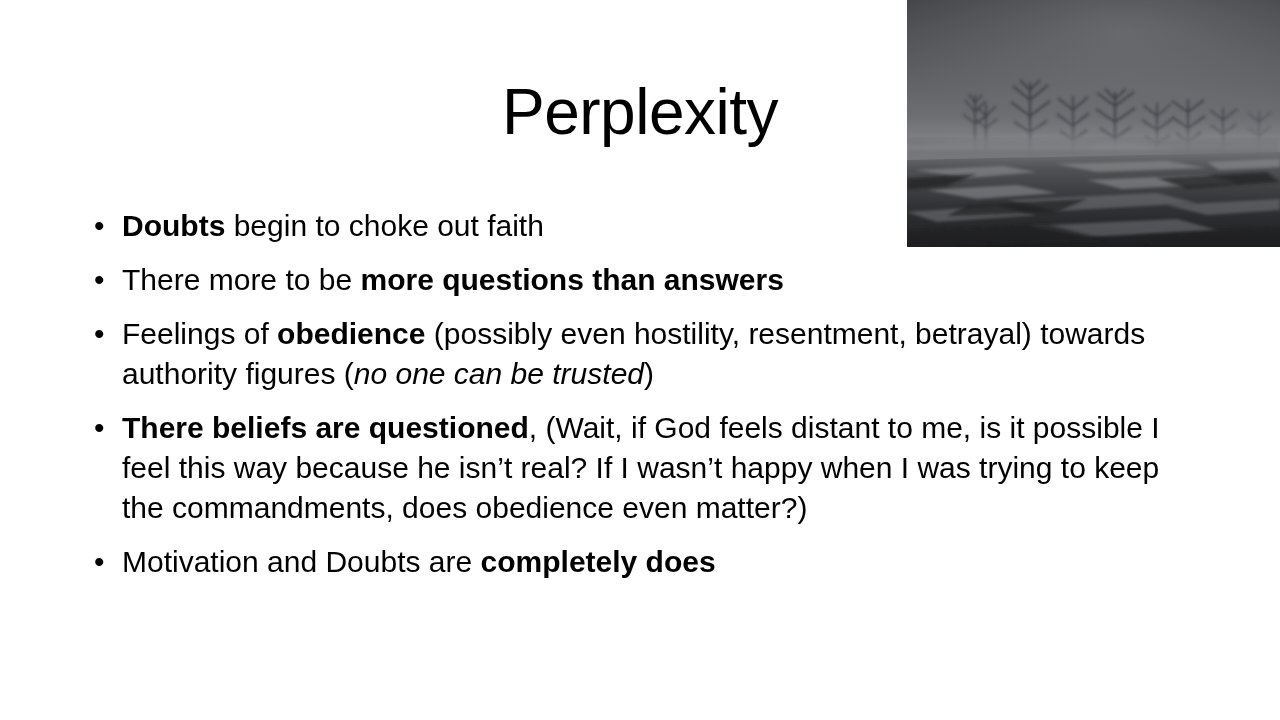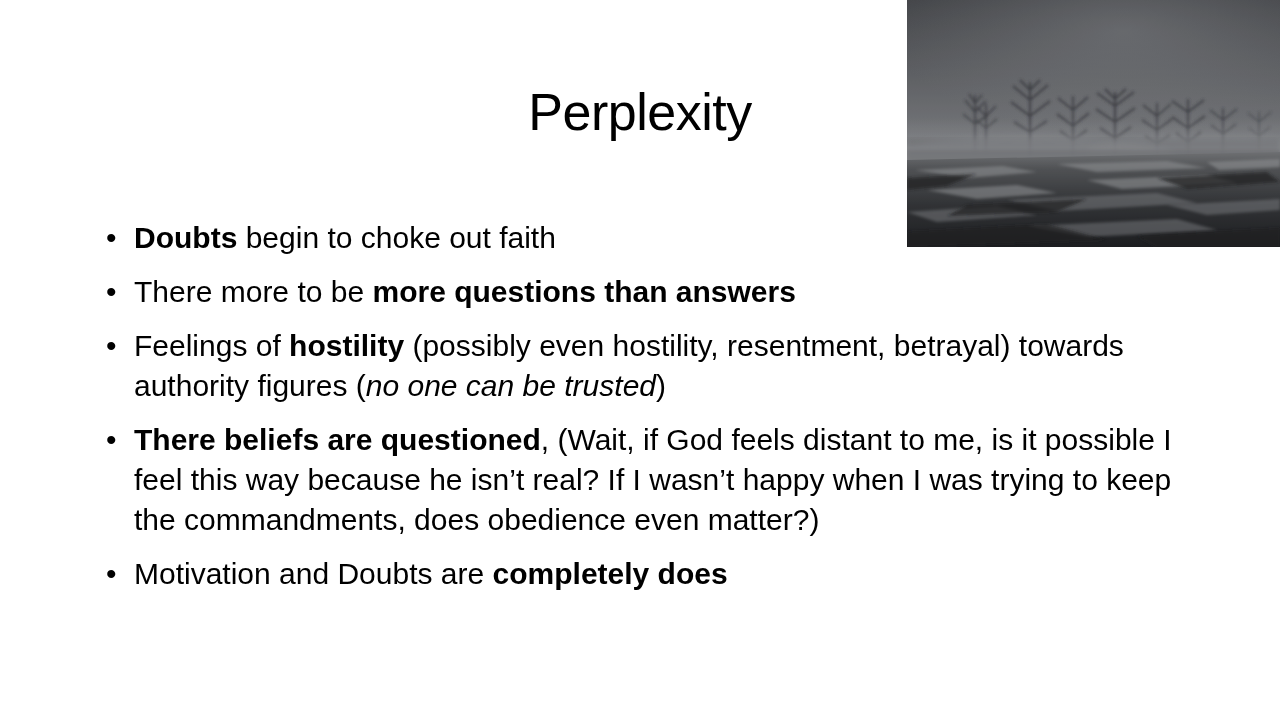--- a/index.html
+++ b/index.html
@@ -26,21 +26,21 @@
     background: #ffffff;
   }
 
   
   #slide-title {
     position: absolute;
     left: 0px;
     top: 44px;
     width: 1280px;
     text-align: center;
-    font-size: 52px;
+    font-size: 64px;
     font-weight: 400;
     line-height: 88px;
     letter-spacing: -0.5px;
     color: #000000;
     white-space: nowrap;
     margin-top: 24px;
   }
 
   
   #photo {
@@ -54,21 +54,21 @@
   }
   #photo svg { display: block; width: 373px; height: 247px; }
 
   
   #body-list {
     position: absolute;
     left: 90px;
     top: 206px;
     width: 1105px;
     list-style: none;
-    margin: 12px;
+    margin: 0;
     padding: 0;
   }
   #body-list > li {
     position: relative;
     padding-left: 32px;
     margin: 0 0 14px 0;
     font-size: 30px;
     line-height: 40px;
     font-weight: 400;
     color: #000000;
@@ -196,21 +196,21 @@
   </div>
 
   <ul id="body-list">
     <li>
       <b class="b">Doubts</b><span class="reg"> begin to choke out faith</span>
     </li>
     <li>
       <span class="reg">There more to be </span><b class="b">more questions than answers</b>
     </li>
     <li>
-      <span class="reg">Feelings of </span><b class="b">hostility</b><span class="reg"> (possibly even hostility, resentment, betrayal) towards authority figures (</span><i class="i">no one can be trusted</i><span class="reg">)</span>
+      <span class="reg">Feelings of </span><b class="b">obedience</b><span class="reg"> (possibly even hostility, resentment, betrayal) towards authority figures (</span><i class="i">no one can be trusted</i><span class="reg">)</span>
     </li>
     <li>
       <b class="b">There beliefs are questioned</b><span class="reg">, (Wait, if God feels distant to me, is it possible I feel this way because he isn’t real?  If I wasn’t happy when I was trying to keep the commandments, does obedience even matter?)</span>
     </li>
     <li>
       <span class="reg">Motivation and Doubts are </span><b class="b">completely does</b>
     </li>
   </ul>
 
 </div>

